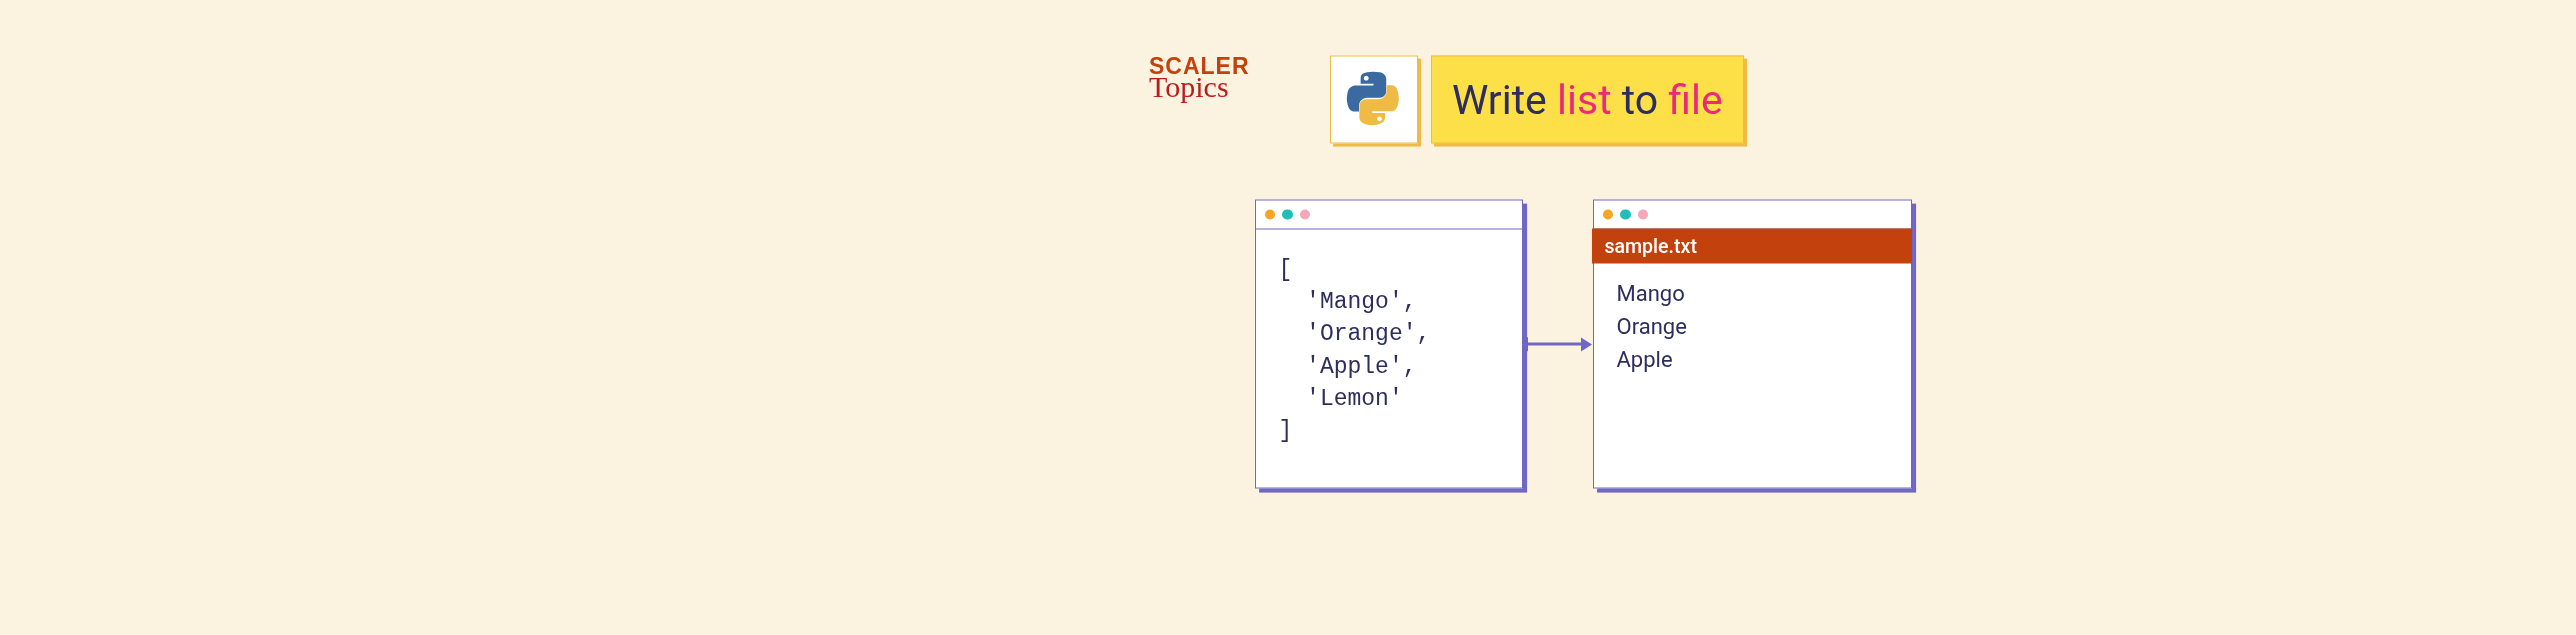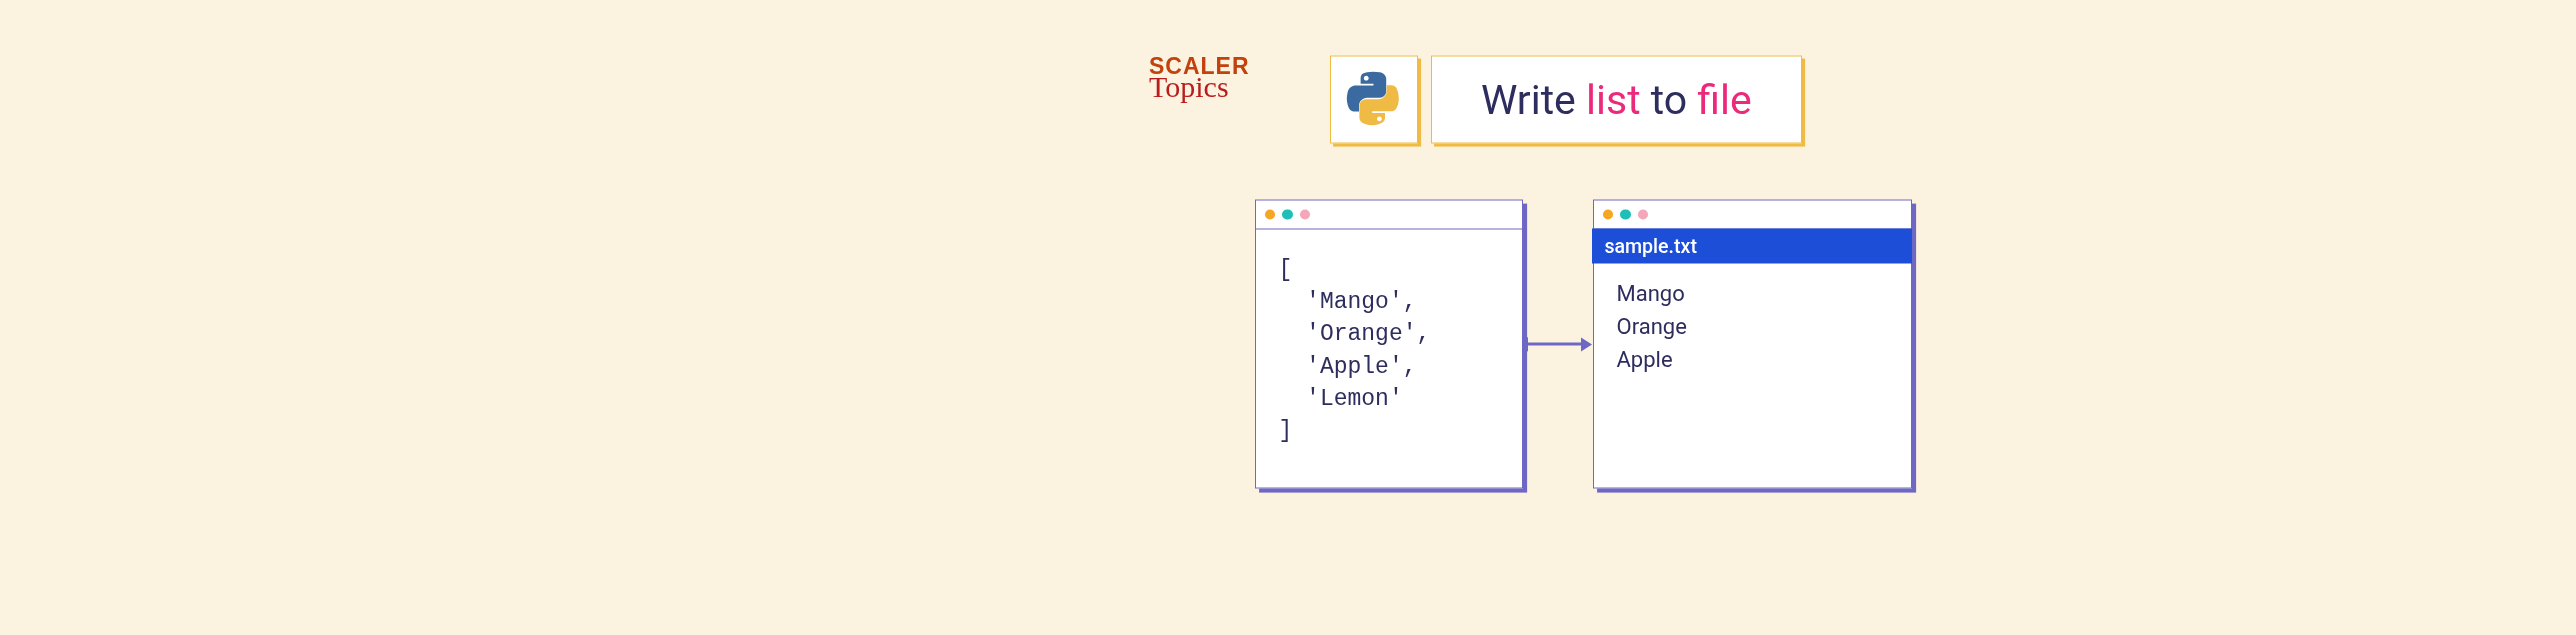--- a/index.html
+++ b/index.html
@@ -59,22 +59,22 @@
   background: #fff;
   border: 1.5px solid #f0bb45;
   box-shadow: 3.1px 3.1px 0 #f0bb45;
   display: flex;
   align-items: center;
   justify-content: center;
 }
 
 .title-box {
   height: 88px;
-  padding: 0 49px;
-  background: #ffffff;
+  padding: 0 20px;
+  background: #fde047;
   border: 1.5px solid #f0bb45;
   box-shadow: 3.1px 3.1px 0 #f0bb45;
   display: flex;
   align-items: center;
   justify-content: flex-end;
 }
 
 .title-text {
   font-size: 41px;
   font-weight: 400;
@@ -133,21 +133,21 @@
   font-family: "Courier New", monospace;
   font-size: 23px;
   line-height: 1.4;
   color: #2d2d5e;
   white-space: pre;
 }
 
 .file-tab {
   margin: -1.5px -1.5px 0 -1.5px;
   padding: 6.2px 12.4px;
-  background: #1d4ed8;
+  background: #c2410c;
   color: #fff;
   font-size: 19.6px;
   font-weight: 500;
 }
 
 .file-content {
   padding: 13px 23px;
   font-size: 22px;
   line-height: 1.5;
   color: #2d2d5e;

